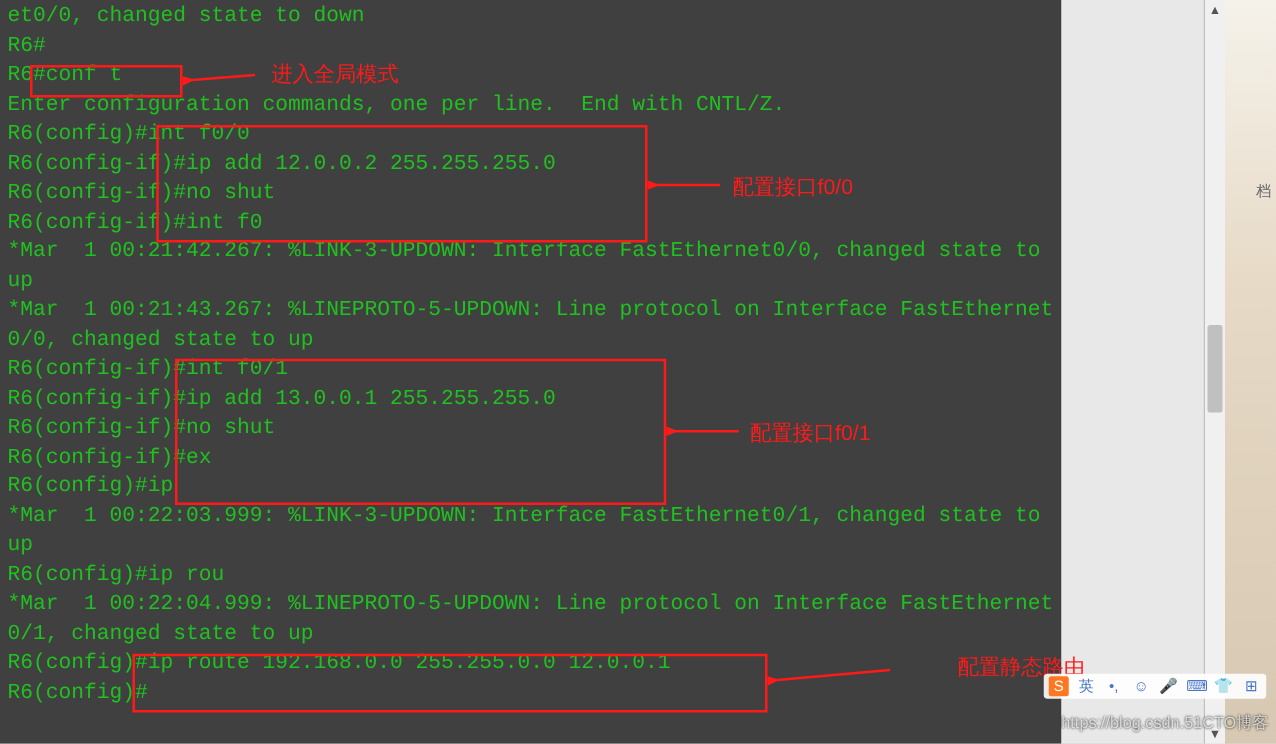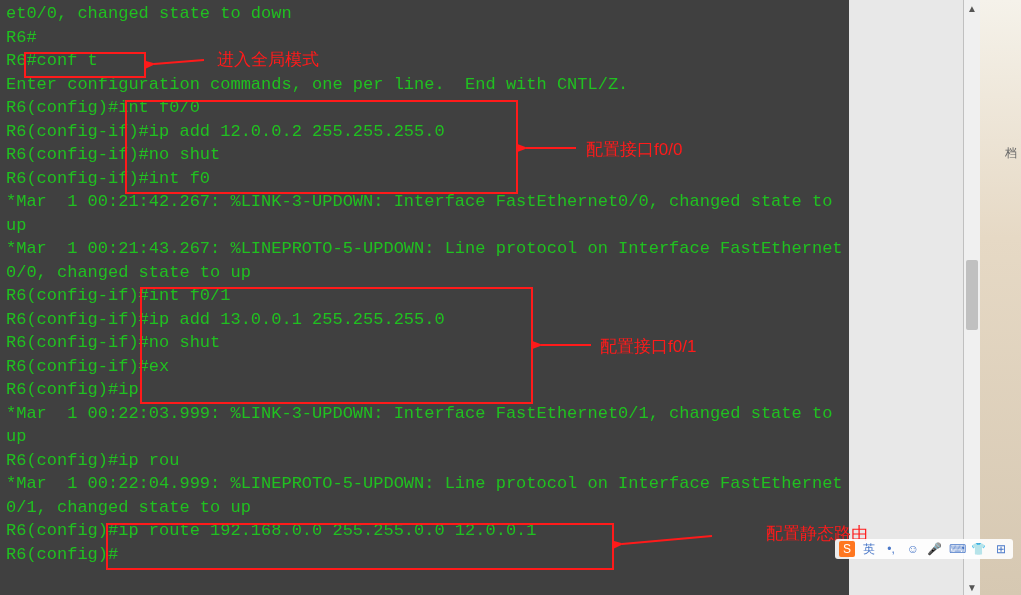--- a/index.html
+++ b/index.html
@@ -116,14 +116,15 @@
     <span class="sogou">S</span>
     <span>英</span>
     <span>•,</span>
     <span>☺</span>
     <span>🎤</span>
     <span>⌨</span>
     <span>👕</span>
     <span>⊞</span>
   </div>
 
+  <div class="watermark">https://blog.csdn.51CTO博客</div>
 
 </div>
 
 </body></html>

